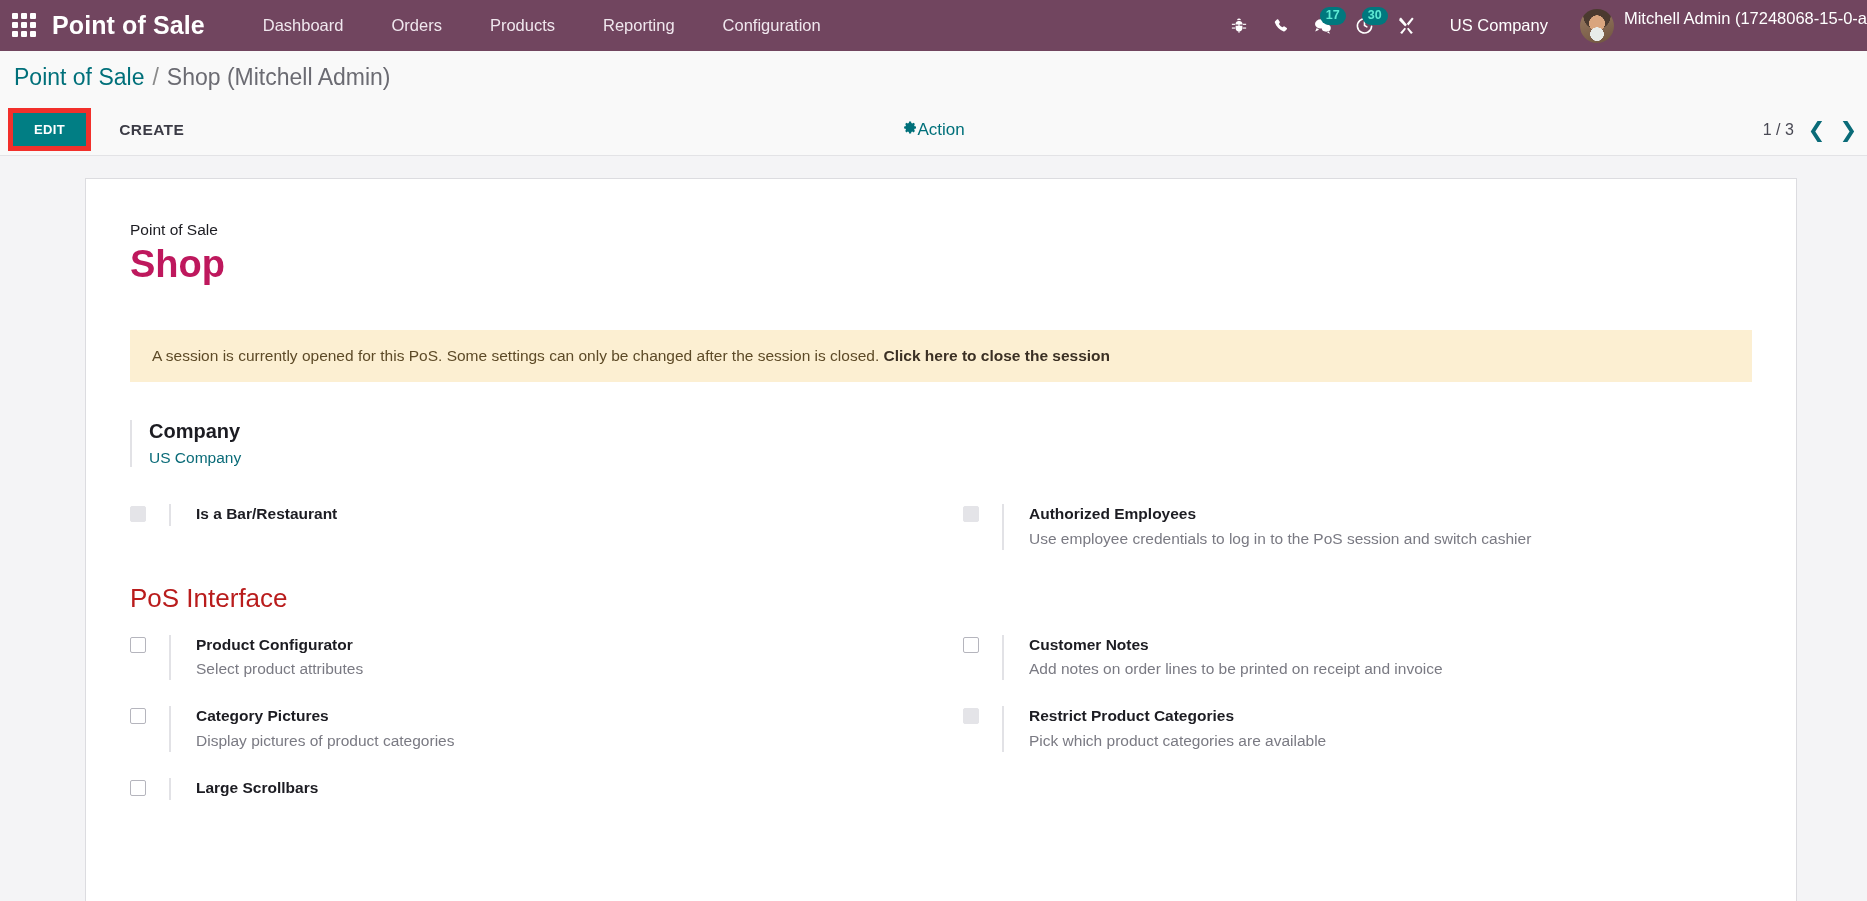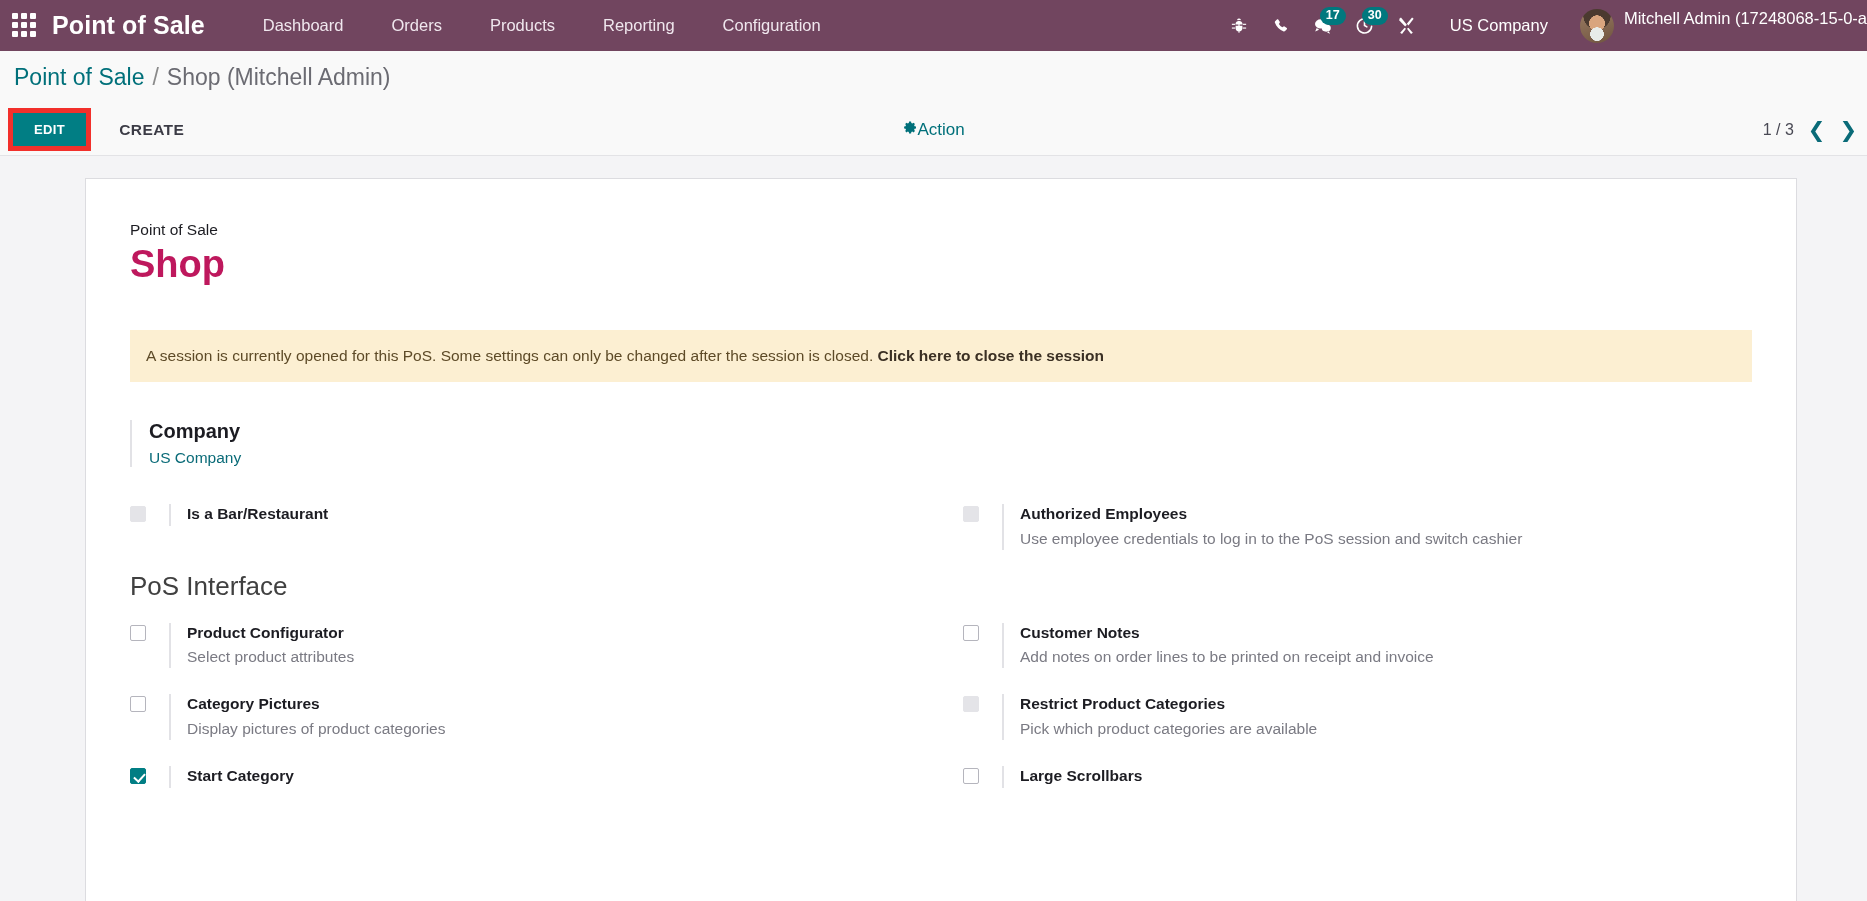--- a/index.html
+++ b/index.html
@@ -63,21 +63,21 @@
     display: flex;
     align-items: center;
     justify-content: center;
     cursor: pointer;
   }
   .nav-icon svg { display: block; }
   .badge {
     position: absolute;
     top: -9px; left: 18px;
     background: #00787e;
-    color: #ffffff;
+    color: #5eead4;
     font-size: 12.5px;
     font-weight: 700;
     border-radius: 11px;
     padding: 1px 6px 2px;
     line-height: 15px;
     min-width: 24px;
     text-align: center;
   }
   .company-name {
     font-size: 16.5px;
@@ -205,21 +205,21 @@
   }
   .sheet-inner { padding: 0 44px 0 44px; }
 
   .kicker { font-size: 15.5px; color: #1c1c22; margin-bottom: 4px; }
   .title { font-size: 38px; font-weight: 700; color: #be185d; line-height: 1.15; }
 
   .alert {
     background: #fcefd2;
     color: #5d4a27;
     font-size: 15.5px;
-    padding: 17px 16px;
+    padding: 17px 22px;
     margin: 43px 0 0 0;
   }
   .alert b { font-weight: 700; color: #3b3024; }
 
   .company-field { margin: 38px 0 0 0; padding-left: 17px; border-left: 2px solid #e2e2e6; }
   .company-field .lbl { font-size: 20px; font-weight: 700; color: #1c1c22; margin-bottom: 6px; }
   .company-field .val { font-size: 15.5px; color: #0a6b78; cursor: pointer; }
 
   .grid2 { display: grid; grid-template-columns: 1fr 1fr; column-gap: 44px; }
 
@@ -242,25 +242,25 @@
   }
   .cbx.checked::after {
     content: "";
     position: absolute;
     left: 4.5px; top: 1.5px;
     width: 5px; height: 9px;
     border: solid #fff;
     border-width: 0 2px 2px 0;
     transform: rotate(42deg);
   }
-  .setting-text { padding-left: 16px; border-left: 2px solid #e2e2e6; min-height: 22px; }
+  .setting-text { padding-left: 25px; border-left: 2px solid #e2e2e6; min-height: 22px; }
   .setting-label { font-size: 15.5px; font-weight: 700; color: #1c1c22; line-height: 1.35; }
   .setting-desc { font-size: 15.5px; color: #7a7a83; margin-top: 4px; line-height: 1.35; }
 
-  .section-head { font-size: 26px; font-weight: 400; color: #404040; margin: 8px 0 8px 0; }
+  .section-head { font-size: 26px; font-weight: 400; color: #b91c1c; margin: 20px 0 8px 0; }
   .spacer-right { height: 60px; }
 </style>
 </head>
 <body>
 
 <div class="navbar">
   <div class="apps-grid">
     <i></i>
       <i></i>
       <i></i>
@@ -421,26 +421,20 @@
         </div>
 
         <div class="setting-row">
           <div class="cbx disabled"></div>
           <div class="setting-text">
             <div class="setting-label">Restrict Product Categories</div>
             <div class="setting-desc">Pick which product categories are available</div>
           </div>
         </div>
 
-        <div class="setting-row">
-          <div class="cbx checked"></div>
-          <div class="setting-text">
-            <div class="setting-label">Start Category</div>
-          </div>
-        </div>
 
         <div class="setting-row">
           <div class="cbx"></div>
           <div class="setting-text">
             <div class="setting-label">Large Scrollbars</div>
           </div>
         </div>
 
       </div>
       <div class="spacer-right"></div>

